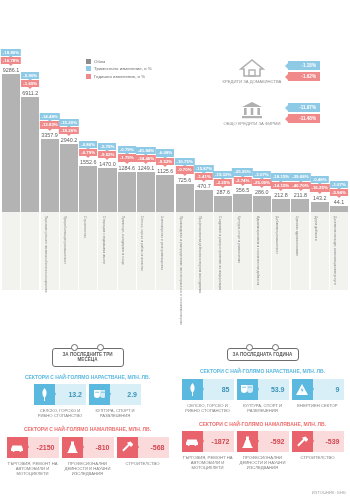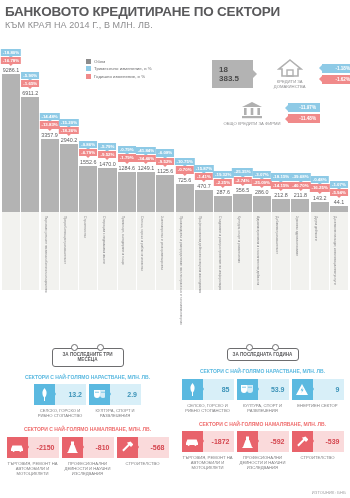--- a/index.html
+++ b/index.html
@@ -145,24 +145,20 @@
     position:absolute;right:4px;bottom:3px;font-size:4px;color:#9b9b9d;
     letter-spacing:0.2px;
   }
   svg{display:block;}
 </style>
 </head>
 <body>
 
 <div class="wrap">
 
-  <div class="header">
-    <div class="title">БАНКОВОТО КРЕДИТИРАНЕ ПО СЕКТОРИ</div>
-    <div class="subtitle">КЪМ КРАЯ НА 2014 Г., В МЛН. ЛВ.</div>
-  </div>
 
   <div class="legend" id="legend">
       <div class="legend-row">
         <div class="legend-sw" style="background: rgb(140, 140, 140);"></div>
         <div class="legend-lbl">Обем</div>
       </div>
       <div class="legend-row">
         <div class="legend-sw" style="background: rgb(142, 202, 230);"></div>
         <div class="legend-lbl">Тримесечно изменение, в %</div>
       </div>
@@ -349,21 +345,20 @@
         <div class="badges" style="bottom: 93px;">
           <div class="badge q">-1.07%</div>
           <div class="badge y">-5.94%</div>
         </div>
         <div class="valnum" style="bottom: 85px;">44.1</div>
         <div class="vlabel" style="bottom: 0px; top: 171px;"></div>
       </div>
     </div>
 
   <div class="infobox" style="left:212px;top:58px;">
-    <div class="ib-num">18 383.5</div>
     <div class="ib-icon">
       <svg width="26" height="20" viewBox="0 0 26 20" style="margin:0 auto;">
         <path d="M13 2 L24 11 L21 11 L21 18 L5 18 L5 11 L2 11 Z" fill="none" stroke="#b0b0b0" stroke-width="1.6"></path>
         <rect x="10" y="12" width="6" height="6" fill="none" stroke="#b0b0b0" stroke-width="1.4"></rect>
       </svg>
       <div class="ib-icon-cap">КРЕДИТИ ЗА ДОМАКИНСТВА</div>
     </div>
     <div class="ib-badges">
       <div class="ib-badge q">-1.18%</div>
       <div class="ib-badge y">-1.62%</div>

